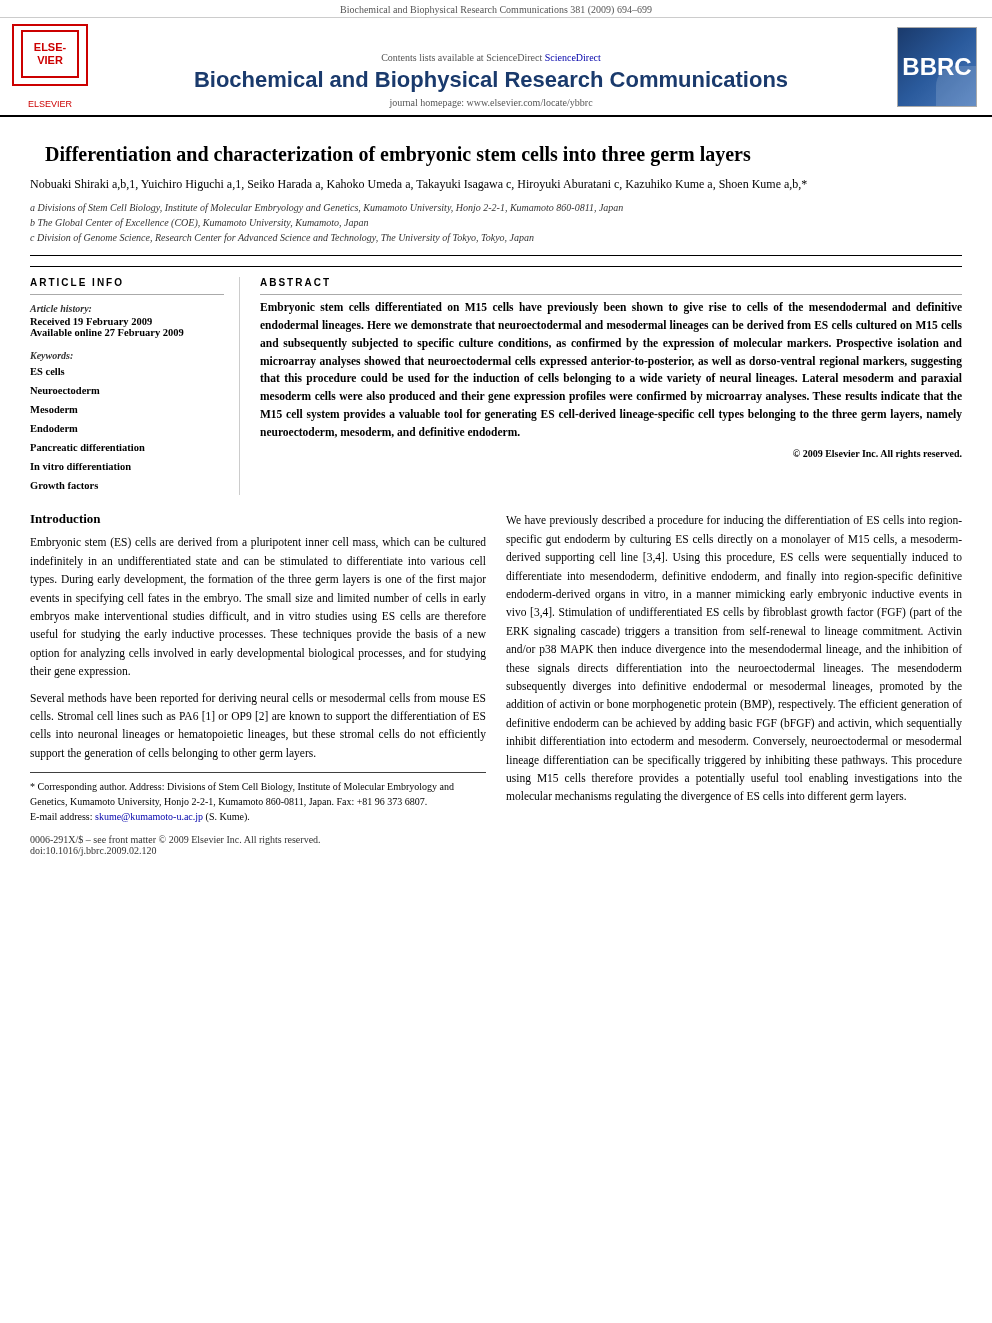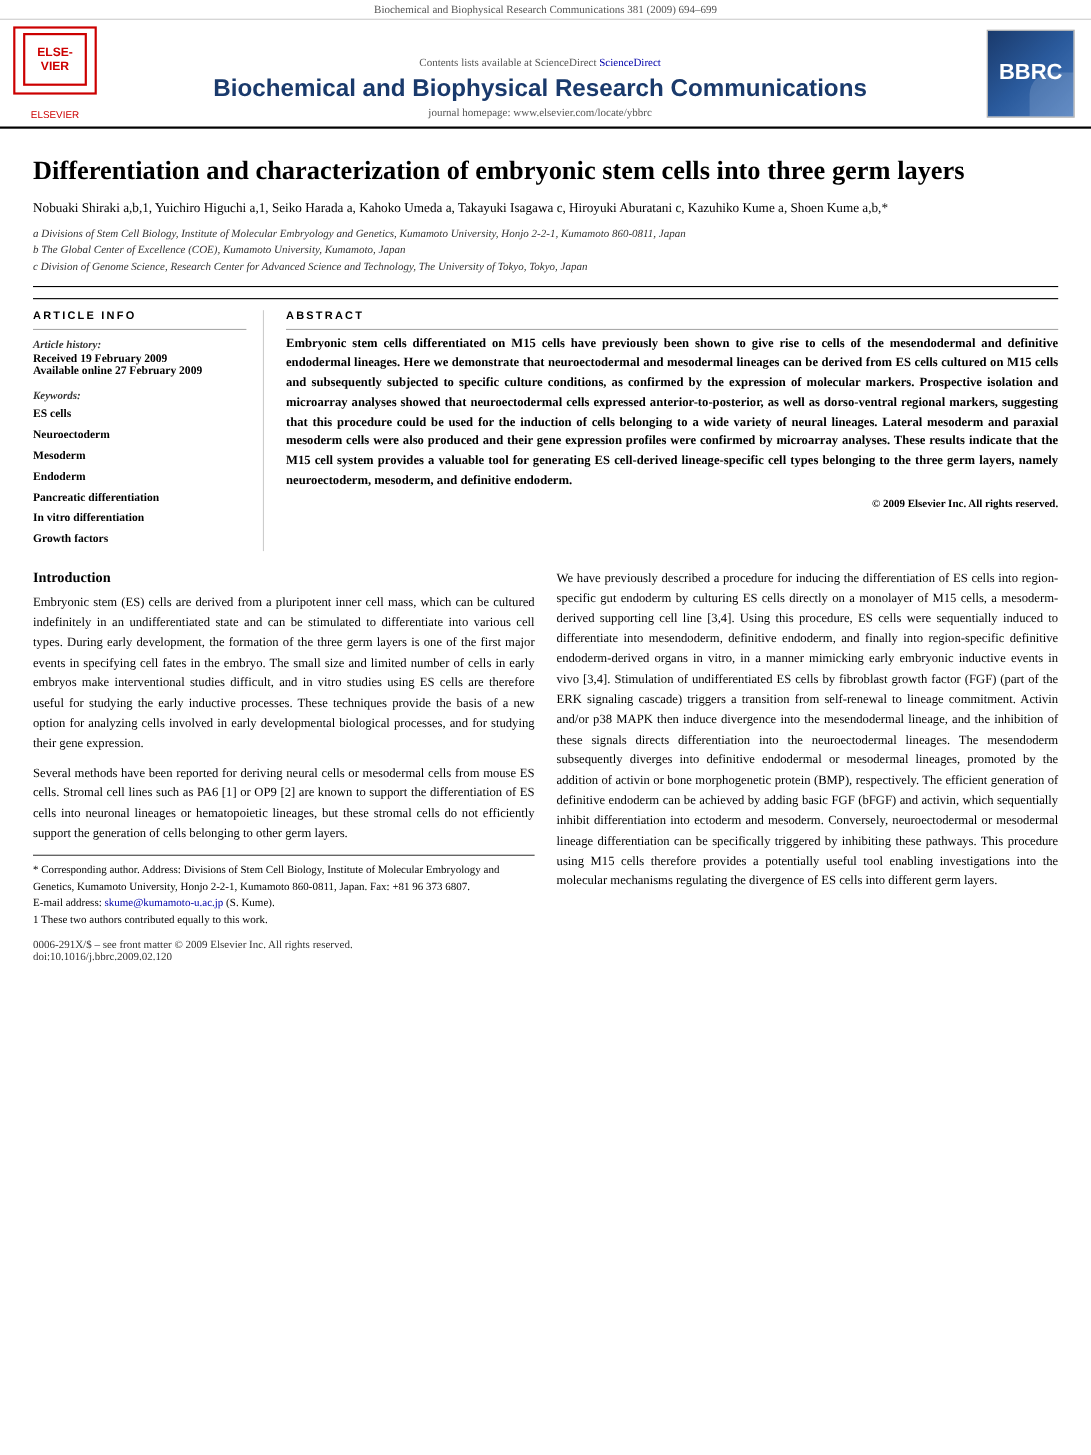--- a/index.html
+++ b/index.html
@@ -104,23 +104,23 @@
       position: absolute;
       bottom: 0; right: 0;
       width: 40px; height: 40px;
       background: rgba(255,255,255,0.15);
       border-radius: 50% 0 0 0;
     }
     .content {
       padding: 10px 30px 20px;
     }
     .paper-title {
-      font-size: 24px;
-      font-weight: bold;
-      margin: 14px 0 8px;
+      font-size: 20px;
+      font-weight: bold;
+      margin: 14px 15px 8px;
       line-height: 1.3;
     }
     .authors {
       font-size: 12px;
       margin-bottom: 6px;
       line-height: 1.6;
     }
     .affiliations {
       font-size: 10px;
       font-style: italic;
@@ -241,21 +241,21 @@
     <div class="journal-center">
       <div class="sciencedirect-link">
         <span>Contents lists available at ScienceDirect</span>
         <a href="#">ScienceDirect</a>
       </div>
       <div class="journal-title">Biochemical and Biophysical Research Communications</div>
       <div class="journal-homepage">journal homepage: www.elsevier.com/locate/ybbrc</div>
     </div>
     <div class="journal-logo-right">
       <div class="bbrc-logo">
-        <span style="font-size:20px; font-weight:bold; z-index:1;">BBRC</span>
+        <span style="font-size:24px; font-weight:bold; z-index:1;">BBRC</span>
       </div>
     </div>
   </div>
 
   <div class="content">
 
     <div class="paper-title">Differentiation and characterization of embryonic stem cells into three germ layers</div>
 
     <div class="authors">
       <span>Nobuaki Shiraki a,b,1, Yuichiro Higuchi a,1, Seiko Harada a, Kahoko Umeda a, Takayuki Isagawa c, Hiroyuki Aburatani c, Kazuhiko Kume a, Shoen Kume a,b,*</span>
@@ -304,21 +304,20 @@
         <div class="body-para">Embryonic stem (ES) cells are derived from a pluripotent inner cell mass, which can be cultured indefinitely in an undifferentiated state and can be stimulated to differentiate into various cell types. During early development, the formation of the three germ layers is one of the first major events in specifying cell fates in the embryo. The small size and limited number of cells in early embryos make interventional studies difficult, and in vitro studies using ES cells are therefore useful for studying the early inductive processes. These techniques provide the basis of a new option for analyzing cells involved in early developmental biological processes, and for studying their gene expression.</div>
         <div class="body-para">Several methods have been reported for deriving neural cells or mesodermal cells from mouse ES cells. Stromal cell lines such as PA6 [1] or OP9 [2] are known to support the differentiation of ES cells into neuronal lineages or hematopoietic lineages, but these stromal cells do not efficiently support the generation of cells belonging to other germ layers.</div>
 
         <div class="footnote-section">
           <div class="footnote-text">* Corresponding author. Address: Divisions of Stem Cell Biology, Institute of Molecular Embryology and Genetics, Kumamoto University, Honjo 2-2-1, Kumamoto 860-0811, Japan. Fax: +81 96 373 6807.</div>
           <div class="footnote-text">
             <span>E-mail address: </span>
             <a href="#">skume@kumamoto-u.ac.jp</a>
             <span> (S. Kume).</span>
           </div>
-          <div class="footnote-text">1 These two authors contributed equally to this work.</div>
         </div>
 
         <div style="margin-top: 10px; font-size: 10px; color: #333;">
           <div>0006-291X/$ – see front matter © 2009 Elsevier Inc. All rights reserved.</div>
           <div>doi:10.1016/j.bbrc.2009.02.120</div>
         </div>
       </div>
 
       <div class="body-right">
         <div class="body-para">We have previously described a procedure for inducing the differentiation of ES cells into region-specific gut endoderm by culturing ES cells directly on a monolayer of M15 cells, a mesoderm-derived supporting cell line [3,4]. Using this procedure, ES cells were sequentially induced to differentiate into mesendoderm, definitive endoderm, and finally into region-specific definitive endoderm-derived organs in vitro, in a manner mimicking early embryonic inductive events in vivo [3,4]. Stimulation of undifferentiated ES cells by fibroblast growth factor (FGF) (part of the ERK signaling cascade) triggers a transition from self-renewal to lineage commitment. Activin and/or p38 MAPK then induce divergence into the mesendodermal lineage, and the inhibition of these signals directs differentiation into the neuroectodermal lineages. The mesendoderm subsequently diverges into definitive endodermal or mesodermal lineages, promoted by the addition of activin or bone morphogenetic protein (BMP), respectively. The efficient generation of definitive endoderm can be achieved by adding basic FGF (bFGF) and activin, which sequentially inhibit differentiation into ectoderm and mesoderm. Conversely, neuroectodermal or mesodermal lineage differentiation can be specifically triggered by inhibiting these pathways. This procedure using M15 cells therefore provides a potentially useful tool enabling investigations into the molecular mechanisms regulating the divergence of ES cells into different germ layers.</div>

